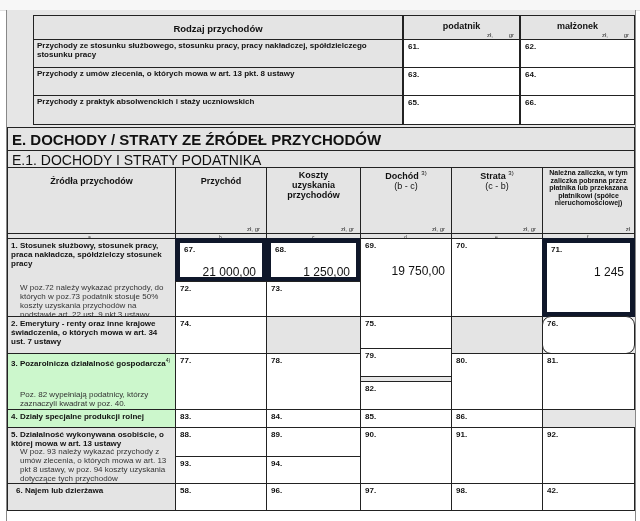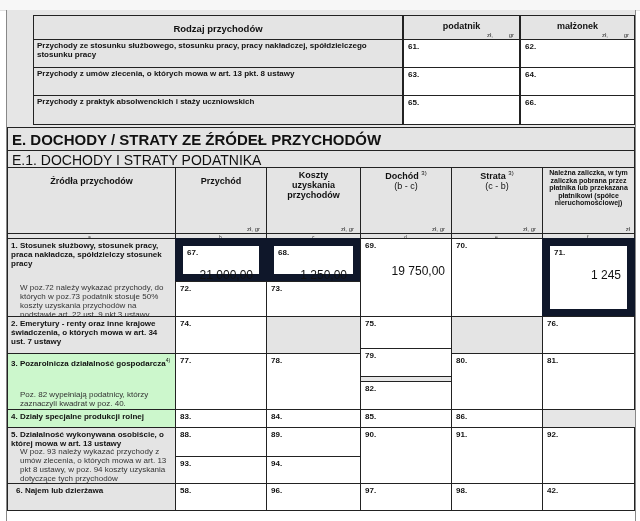--- a/index.html
+++ b/index.html
@@ -8,21 +8,21 @@
   .page{position:absolute;left:6px;top:10px;width:628px;height:511px;background:#e6e6e6;border-left:1px solid #888;border-right:1px solid #888;}
   .abs{position:absolute;box-sizing:border-box;}
   .b{border:1px solid #222;}
   .gray{background:#e4e4e4;}
   .white{background:#fff;}
   .green{background:#ccf7cc;}
   .num{position:absolute;left:4px;top:2px;font-size:8px;font-weight:bold;}
   .hdr{font-size:9px;font-weight:bold;text-align:center;}
   .zg{position:absolute;bottom:1px;font-size:6px;color:#333;}
   .val{position:absolute;right:6px;font-size:12px;}
-  .red{border:8px solid #0f172a;}
+  .red{border:5px solid #0f172a;}
   .rowlbl{font-size:8px;font-weight:bold;line-height:9px;}
   .note{font-size:8px;line-height:9px;color:#333;font-weight:normal;}
   .letter{position:absolute;top:0;font-size:5px;color:#333;}
 </style>
 </head>
 <body>
 
 <div class="topstrip"></div>
 
 <div class="page">
@@ -157,21 +157,21 @@
     <div class="rowlbl">2. Emerytury - renty oraz inne krajowe świadczenia, o których mowa w art. 34 ust. 7 ustawy</div>
   </div>
   <div class="abs b white" style="left:168px;top:306px;width:92px;height:38px;">
       <span class="num">74.</span>
     </div>
   <div class="abs b gray" style="left:259px;top:306px;width:95px;height:38px;"></div>
   <div class="abs b white" style="left:353px;top:306px;width:92px;height:38px;">
       <span class="num">75.</span>
     </div>
   <div class="abs b gray" style="left:444px;top:306px;width:92px;height:38px;"></div>
-  <div class="abs b white" style="left:535px;top:306px;width:93px;height:38px;">
+  <div class="abs b white" style="left:535px;top:306px;width:93px;height:38px;border-radius:9px;">
       <span class="num">76.</span>
     </div>
 
   <div class="abs b green" style="left:0;top:343px;width:169px;height:57px;padding:2px 3px;">
     <div class="rowlbl"><span>3. Pozarolnicza działalność gospodarcza</span><sup style="font-size:5px;font-weight:normal;">4)</sup></div>
     <div class="note" style="position:absolute;left:12px;top:36px;width:150px;">Poz. 82 wypełniają podatnicy, którzy zaznaczyli kwadrat w poz. 40.</div>
   </div>
   <div class="abs b white" style="left:168px;top:343px;width:92px;height:57px;">
       <span class="num">77.</span>
     </div>

